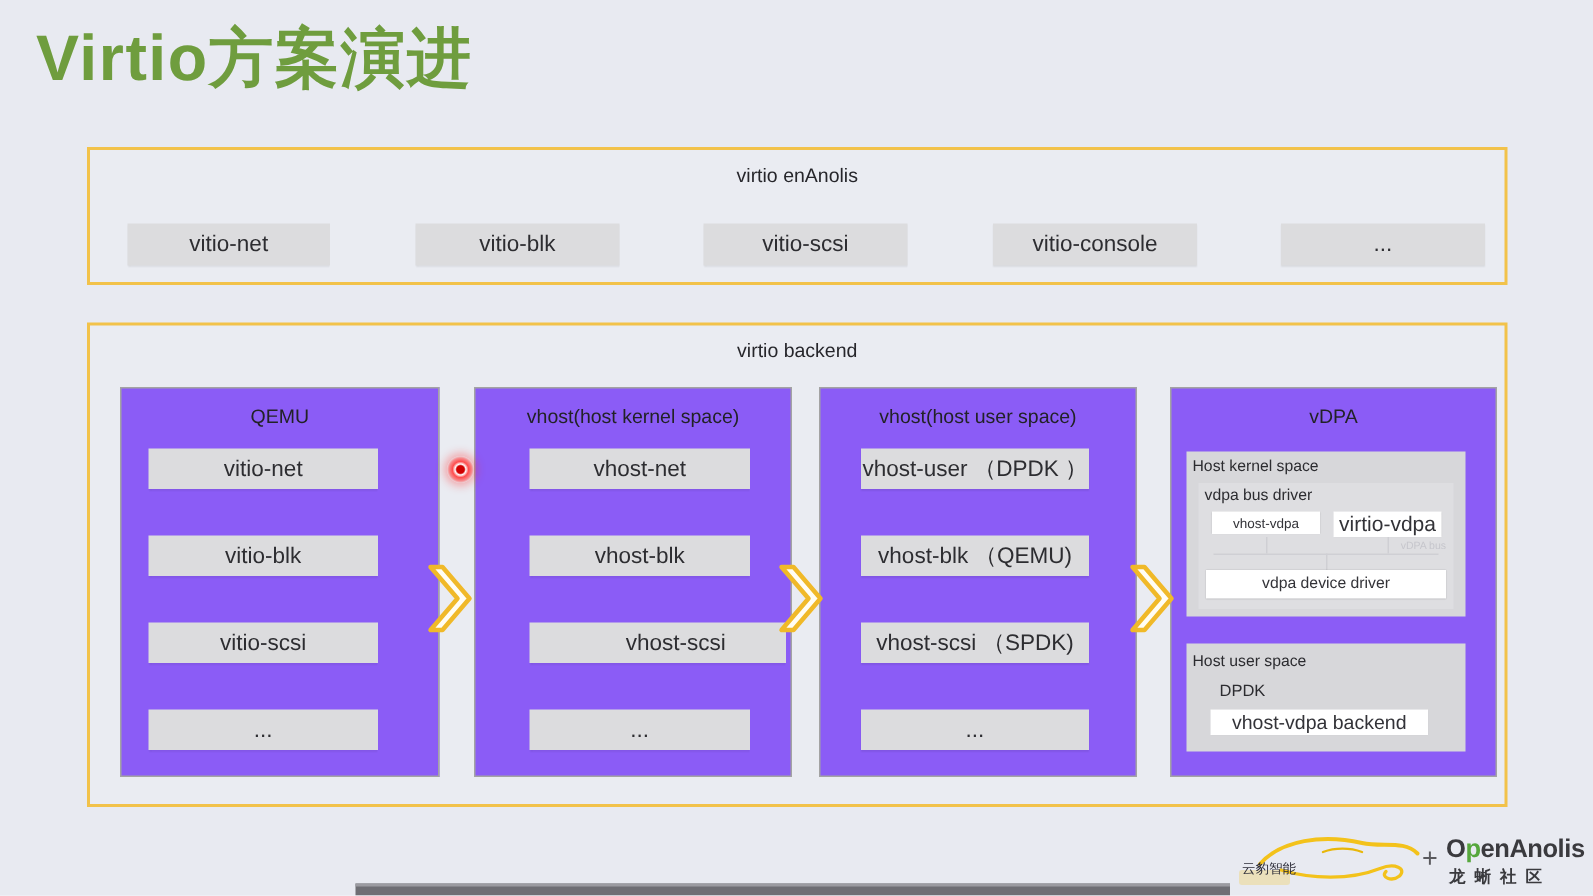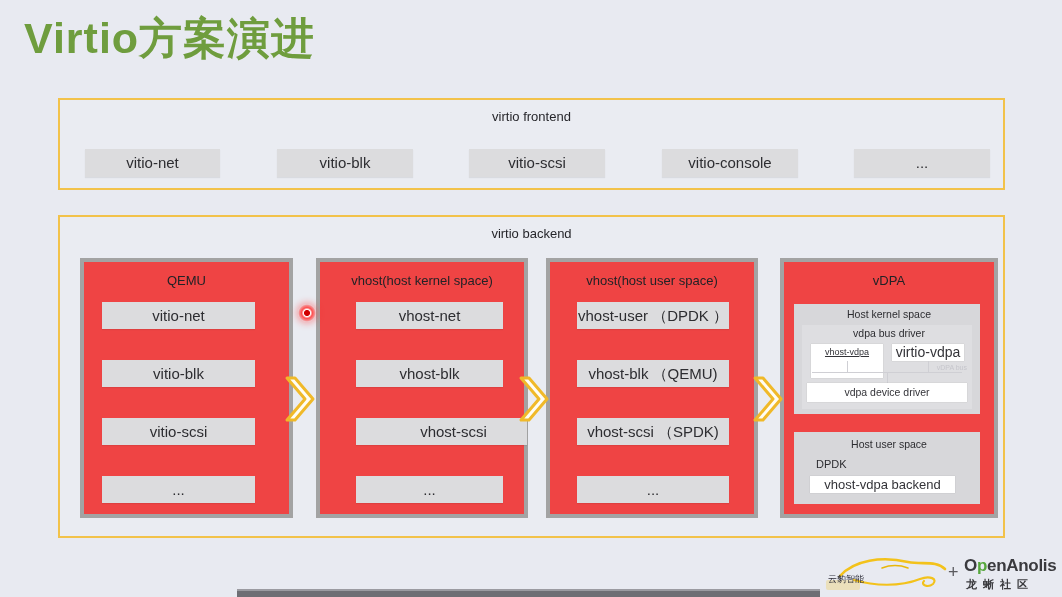--- a/index.html
+++ b/index.html
@@ -7,31 +7,31 @@
   #stage{position:relative;width:1062px;height:597px;background:#e8eaf1;overflow:hidden;}
 
   .page-title{position:absolute;left:24px;top:10px;font-size:43px;font-weight:700;color:#6f9d3e;letter-spacing:1px;}
 
   .section{position:absolute;border:2px solid #f2c24a;background:#eaecf2;box-sizing:border-box;}
   .section-label{position:absolute;left:0;right:0;top:9px;text-align:center;font-size:13px;color:#26262b;}
 
   .gray-item{position:absolute;background:#dcdcde;color:#2d2d31;font-size:15px;text-align:center;box-shadow:0 1px 1px rgba(0,0,0,0.07);}
   .gray-item .txt{display:block;}
 
-  .col{position:absolute;border:4px solid #a3a3a3;background:#ef4444;box-sizing:border-box;}
+  .col{position:absolute;border:1px solid #a3a3a3;background:#8b5cf6;box-sizing:border-box;}
   .col-title{position:absolute;left:0;right:0;top:11px;text-align:center;font-size:13px;color:#222226;}
 
   .chevron{position:absolute;width:32px;height:50px;}
 
   .red-dot{position:absolute;width:18px;height:18px;border-radius:50%;
     background:radial-gradient(circle,#cf0000 0 20%,#ffffff 28%,#ff4d4d 42%,rgba(255,60,60,0.55) 60%,rgba(255,60,60,0) 75%);
     box-shadow:0 0 6px 2px rgba(255,40,40,0.35);}
 
   .subbox{position:absolute;background:#d7d7da;box-sizing:border-box;}
-  .subbox-title{position:absolute;left:4px;right:0;text-align:center;font-size:10.5px;color:#2c2c30;}
+  .subbox-title{position:absolute;left:4px;right:0;text-align:left;font-size:10.5px;color:#2c2c30;}
   .inner-panel{position:absolute;background:#dedee1;box-sizing:border-box;}
   .white-chip{position:absolute;background:#ffffff;color:#333338;text-align:center;box-shadow:0 0 1px rgba(0,0,0,0.2);}
   .faint-label{position:absolute;font-size:7px;color:#c6c6cc;}
   .conn{position:absolute;background:#cfcfd4;}
 
   .footer-bar{position:absolute;left:237px;top:589px;width:583px;height:8px;background:#6e6e74;border-top:2px solid #9b9ba1;box-sizing:border-box;}
 
   .plus-sign{position:absolute;font-size:18px;color:#5a5a5e;font-weight:400;}
   .oa-word{position:absolute;font-size:17px;font-weight:700;color:#3a3a3e;letter-spacing:-0.3px;}
   .oa-word .accent{color:#56a73c;}
@@ -39,21 +39,21 @@
   .jaguar-label{position:absolute;font-size:9px;font-weight:400;color:#2c2c38;}
 </style>
 </head>
 <body>
 
 <div id="stage">
 
   <div class="page-title">Virtio方案演进</div>
 
   <div class="section" style="left:58px;top:98px;width:947px;height:92px;">
-    <div class="section-label">virtio frontend</div>
+    <div class="section-label">virtio enAnolis</div>
     <div class="gray-item" style="left:25px;top:49px;width:135px;height:28px;line-height:28px;">
         <span class="txt">vitio-net</span>
       </div>
     <div class="gray-item" style="left:217px;top:49px;width:136px;height:28px;line-height:28px;">
         <span class="txt">vitio-blk</span>
       </div>
     <div class="gray-item" style="left:409px;top:49px;width:136px;height:28px;line-height:28px;">
         <span class="txt">vitio-scsi</span>
       </div>
     <div class="gray-item" style="left:602px;top:49px;width:136px;height:28px;line-height:28px;">
@@ -116,21 +116,21 @@
       </div>
   </div>
 
   <div class="col" style="left:780px;top:258px;width:218px;height:260px;">
     <div class="col-title">vDPA</div>
 
     <div class="subbox" style="left:10px;top:42px;width:186px;height:110px;">
       <div class="subbox-title" style="top:4px;">Host kernel space</div>
       <div class="inner-panel" style="left:8px;top:21px;width:170px;height:84px;">
         <div class="subbox-title" style="top:2px;">vdpa bus driver</div>
-        <div class="white-chip" style="left:9px;top:19px;width:72px;height:34px;line-height:17px;font-size:9px;text-decoration:underline;"><span>vhost-vdpa</span></div>
+        <div class="white-chip" style="left:9px;top:19px;width:72px;height:15px;line-height:17px;font-size:9px;"><span>vhost-vdpa</span></div>
         <div class="white-chip" style="left:90px;top:19px;width:72px;height:17px;line-height:17px;font-size:14px;"><span>virtio-vdpa</span></div>
         <div class="conn" style="left:45px;top:36px;width:1px;height:11px;"></div>
         <div class="conn" style="left:126px;top:36px;width:1px;height:11px;"></div>
         <div class="conn" style="left:10px;top:47px;width:150px;height:1px;"></div>
         <div class="conn" style="left:85px;top:47px;width:1px;height:11px;"></div>
         <div class="faint-label" style="right:5px;top:39px;">vDPA bus</div>
         <div class="white-chip" style="left:5px;top:58px;width:160px;height:19px;line-height:19px;font-size:10.5px;"><span>vdpa device driver</span></div>
       </div>
     </div>
 

